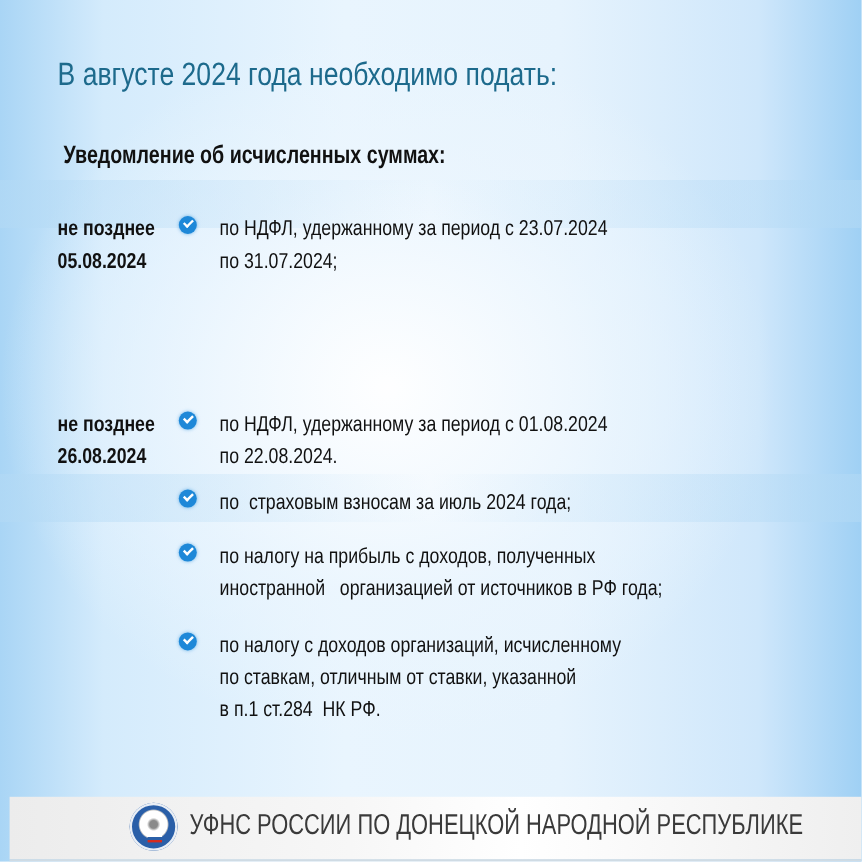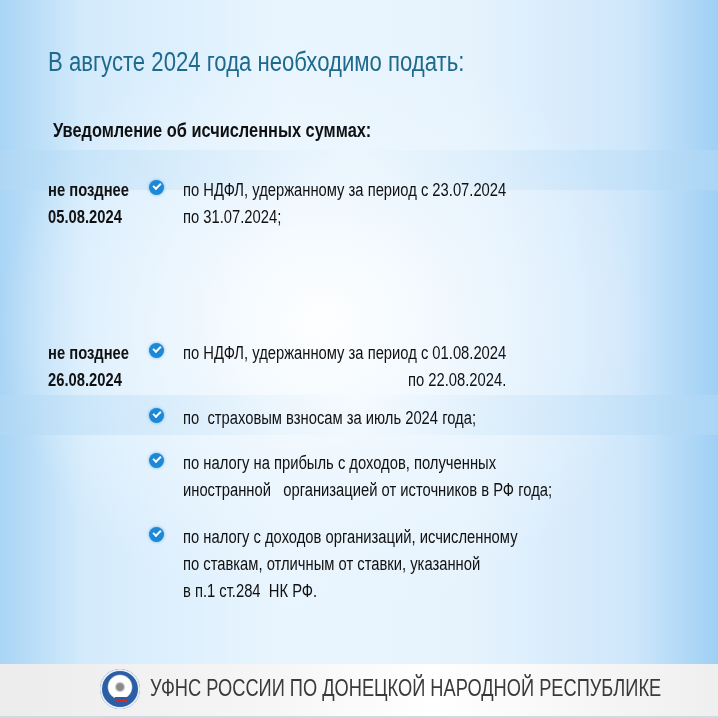--- a/index.html
+++ b/index.html
@@ -41,21 +41,21 @@
   .check::after {
     content: ""; position: absolute; left: 4px; top: 3px;
     width: 6px; height: 3px; border-left: 2px solid #fff; border-bottom: 2px solid #fff;
     transform: rotate(-45deg);
   }
   .item-text {
     margin-left: 19px; font-size: 18px; color: #111; line-height: 27px;
     transform: scaleX(0.82); transform-origin: left top; white-space: pre;
   }
   .footer {
-    position: absolute; left: 0; right: 0; top: 664px; height: 52px;
+    position: absolute; left: 8px; right: 0; top: 664px; height: 52px;
     background: linear-gradient(90deg, #ececec 0%, #f7f7f7 40%, #ffffff 60%, #efefef 100%);
     border-bottom: 2px solid #cfdbe4;
   }
   .emblem {
     position: absolute; left: 100px; top: 5px; width: 40px; height: 40px; border-radius: 50%;
     background: radial-gradient(circle at 50% 45%, #ffffff 0 38%, #c9c9c9 40%, #2a5fa8 43%, #2a5fa8 100%);
     box-shadow: inset 0 0 0 2px #e9eef5;
   }
   .emblem::before {
     content: ""; position: absolute; left: 13px; top: 12px; width: 14px; height: 12px;
@@ -87,21 +87,21 @@
 <div class="item" style="top:177px;">
   <span class="check"></span>
   <span class="item-text">по НДФЛ, удержанному за период с 23.07.2024
 по 31.07.2024;</span>
 </div>
 
 <div class="date" style="top:340px;">
   <div>не позднее</div>
   <div>26.08.2024</div>
 </div>
-<div class="item" style="top:340px;text-align:right;">
+<div class="item" style="top:340px;">
   <span class="check"></span>
   <span class="item-text">по НДФЛ, удержанному за период с 01.08.2024
 по 22.08.2024.</span>
 </div>
 <div class="item" style="top:405px;">
   <span class="check"></span>
   <span class="item-text">по  страховым взносам за июль 2024 года;</span>
 </div>
 <div class="item" style="top:450px;">
   <span class="check"></span>

